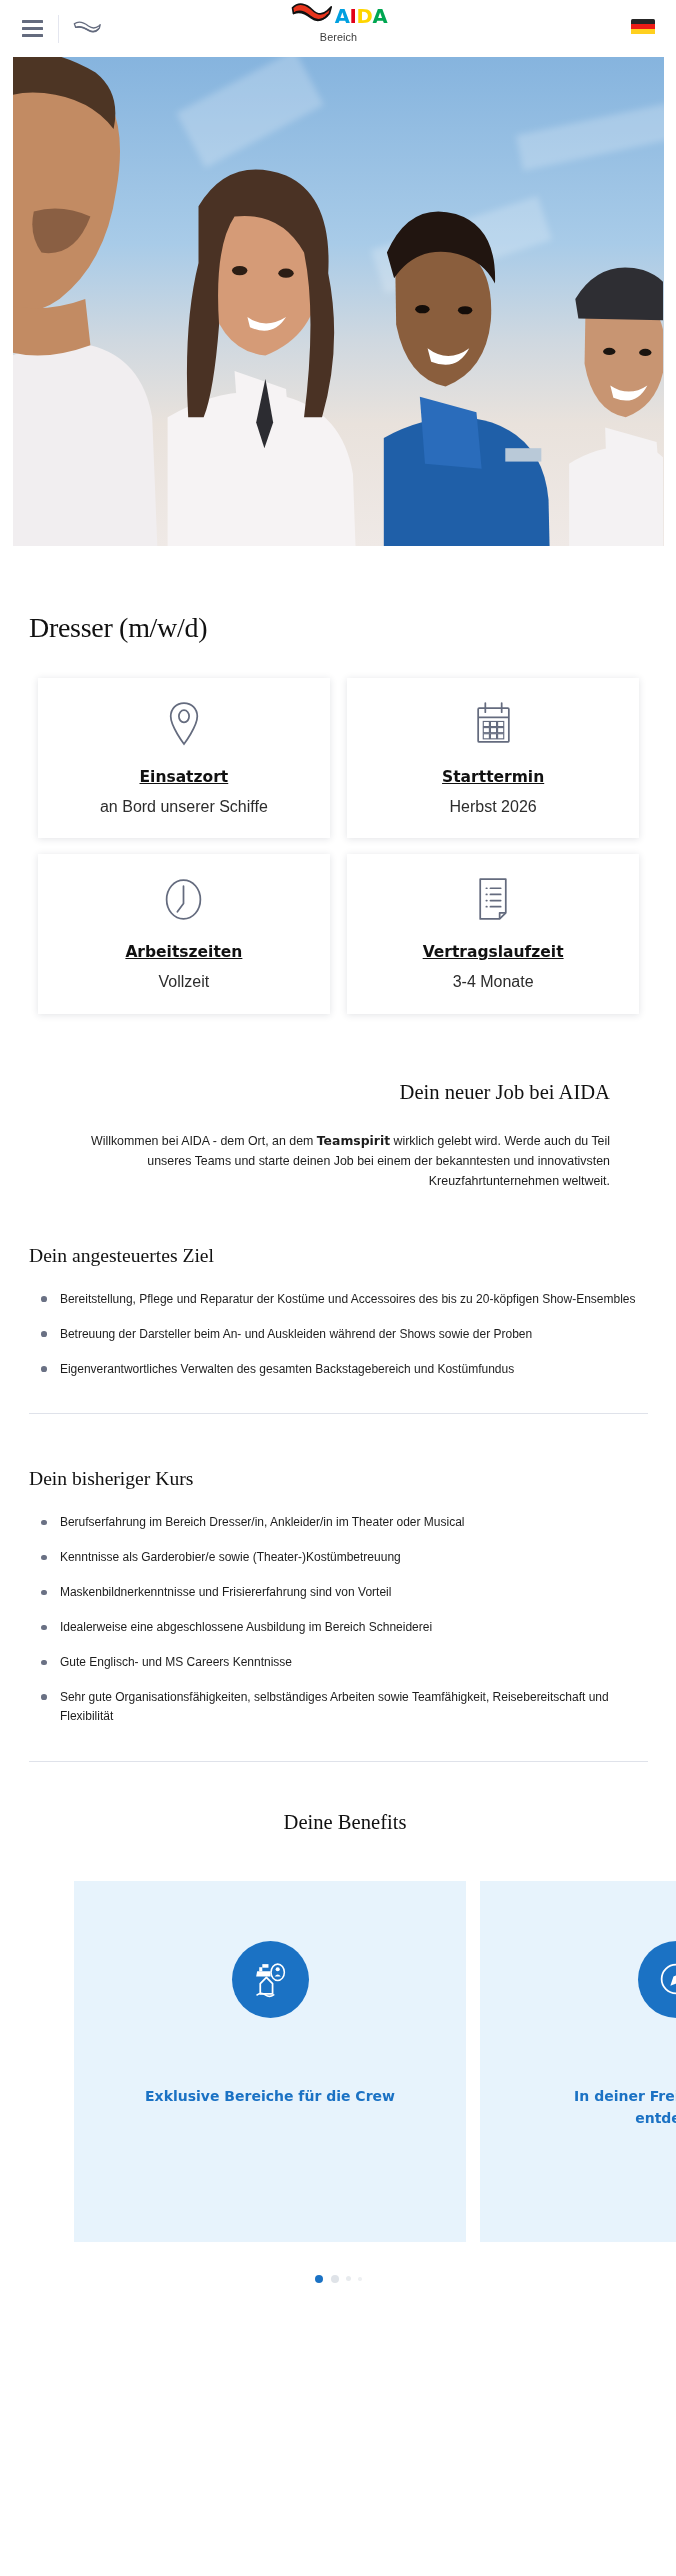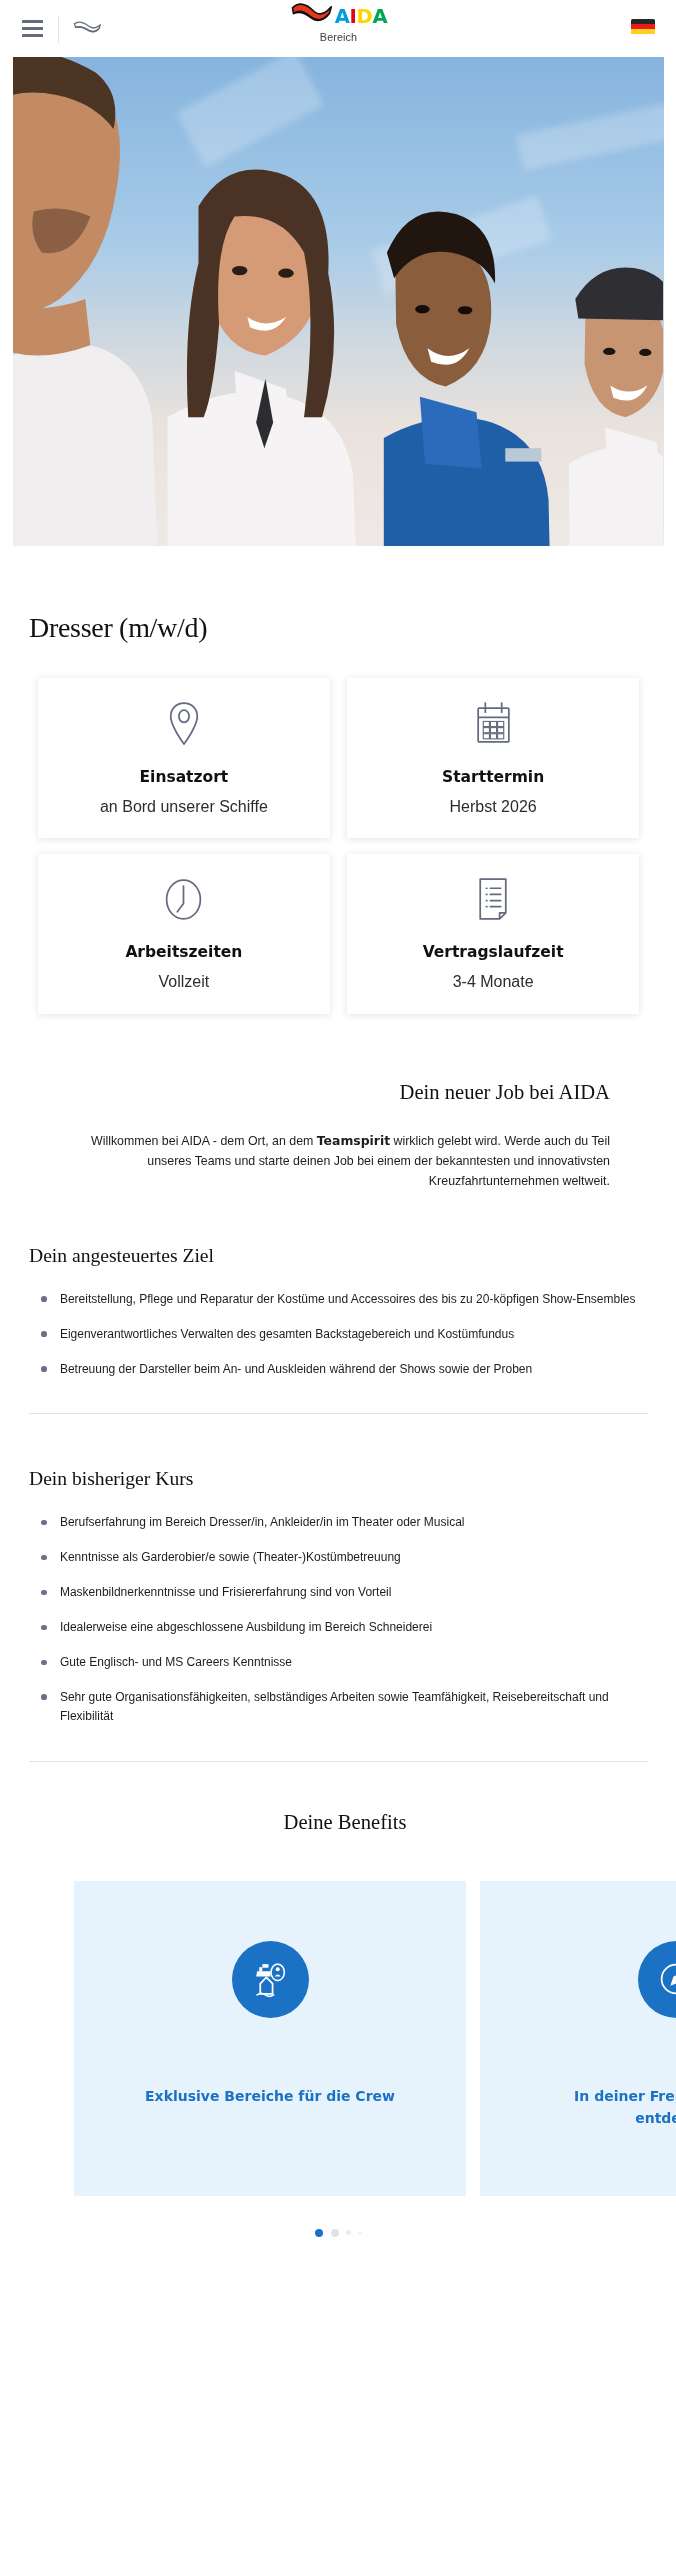--- a/index.html
+++ b/index.html
@@ -117,20 +117,21 @@
   }
   .fact-icon { height: 47px; display:flex; align-items:center; justify-content:center; margin-bottom: 20.6px; }
   .fact-icon svg { display:block; }
   .fact-label {
     font-family: "DejaVu Sans", sans-serif;
     font-weight: 700;
     font-size: 15.5px;
     color: #111;
     margin-bottom: 12.4px;
     text-align: center;
+    text-decoration: underline;
   }
   .fact-value { font-size: 16px; color: #2c2c2c; text-align:center; }
 
   
   .intro { margin: 67px 0 0 0; text-align: right; padding: 0 67px; }
   .intro h2 {
     font-family: "Liberation Serif", serif;
     font-weight: 400;
     font-size: 20.6px;
     color: #111;
@@ -181,21 +182,21 @@
   }
   .carousel {
     display: flex;
     gap: 14.4px;
     padding-left: 74px;
     overflow: hidden;
   }
   .benefit-card {
     flex: 0 0 392px;
     background: #e7f3fc;
-    height: 315px;
+    height: 361px;
     display: flex;
     flex-direction: column;
     align-items: center;
     padding-top: 60px;
   }
   .benefit-circle {
     width: 77px; height: 77px;
     border-radius: 50%;
     background: #1b72c4;
     display: flex; align-items: center; justify-content: center;
@@ -389,22 +390,22 @@
 
 <section class="intro">
   <h2>Dein neuer Job bei AIDA</h2>
   <p><span>Willkommen bei AIDA - dem Ort, an dem </span><b>Teamspirit</b><span> wirklich gelebt wird. Werde auch du Teil unseres Teams und starte deinen Job bei einem der bekanntesten und innovativsten Kreuzfahrtunternehmen weltweit.</span></p>
 </section>
 
 <section class="section">
   <h3>Dein angesteuertes Ziel</h3>
   <ul class="bullets">
     <li>Bereitstellung, Pflege und Reparatur der Kostüme und Accessoires des bis zu 20-köpfigen Show-Ensembles</li>
+    <li>Betreuung der Darsteller beim An- und Auskleiden während der Shows sowie der Proben</li>
     <li>Eigenverantwortliches Verwalten des gesamten Backstagebereich und Kostümfundus</li>
-    <li>Betreuung der Darsteller beim An- und Auskleiden während der Shows sowie der Proben</li>
   </ul>
 </section>
 
 <div class="rule"></div>
 
 <section class="section">
   <h3>Dein bisheriger Kurs</h3>
   <ul class="bullets">
     <li>Berufserfahrung im Bereich Dresser/in, Ankleider/in im Theater oder Musical</li>
     <li>Kenntnisse als Garderobier/e sowie (Theater-)Kostümbetreuung</li>

